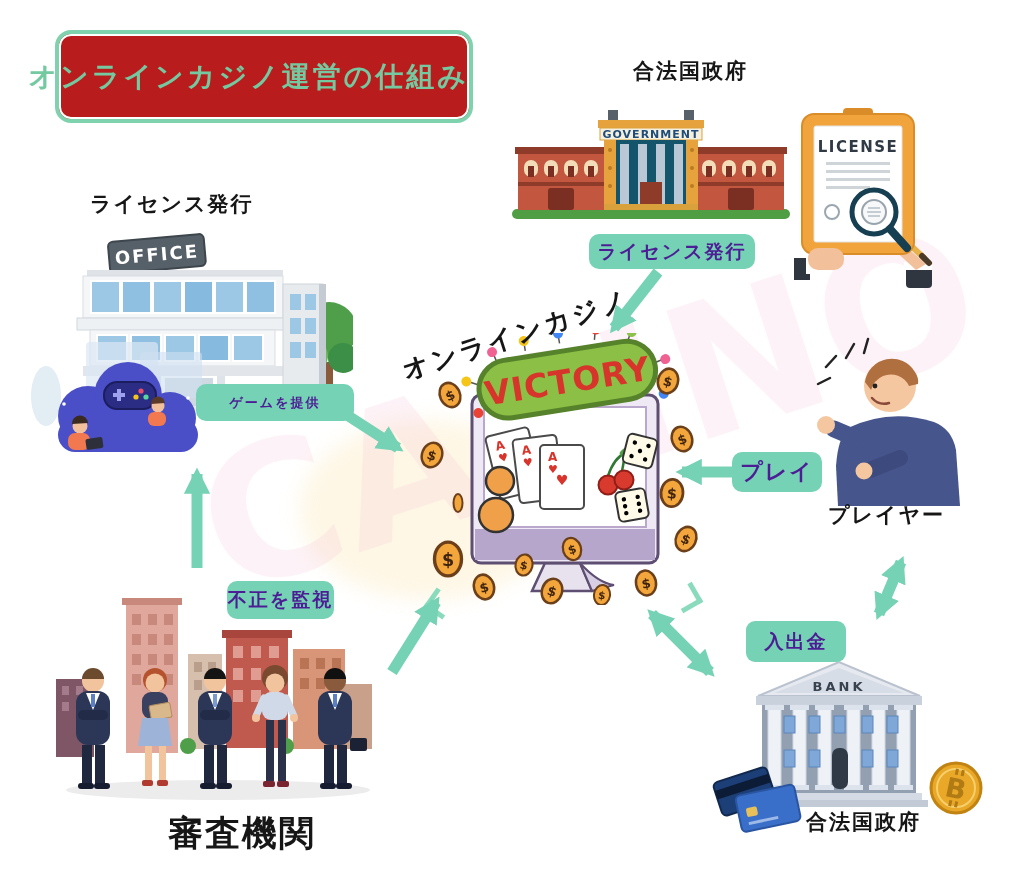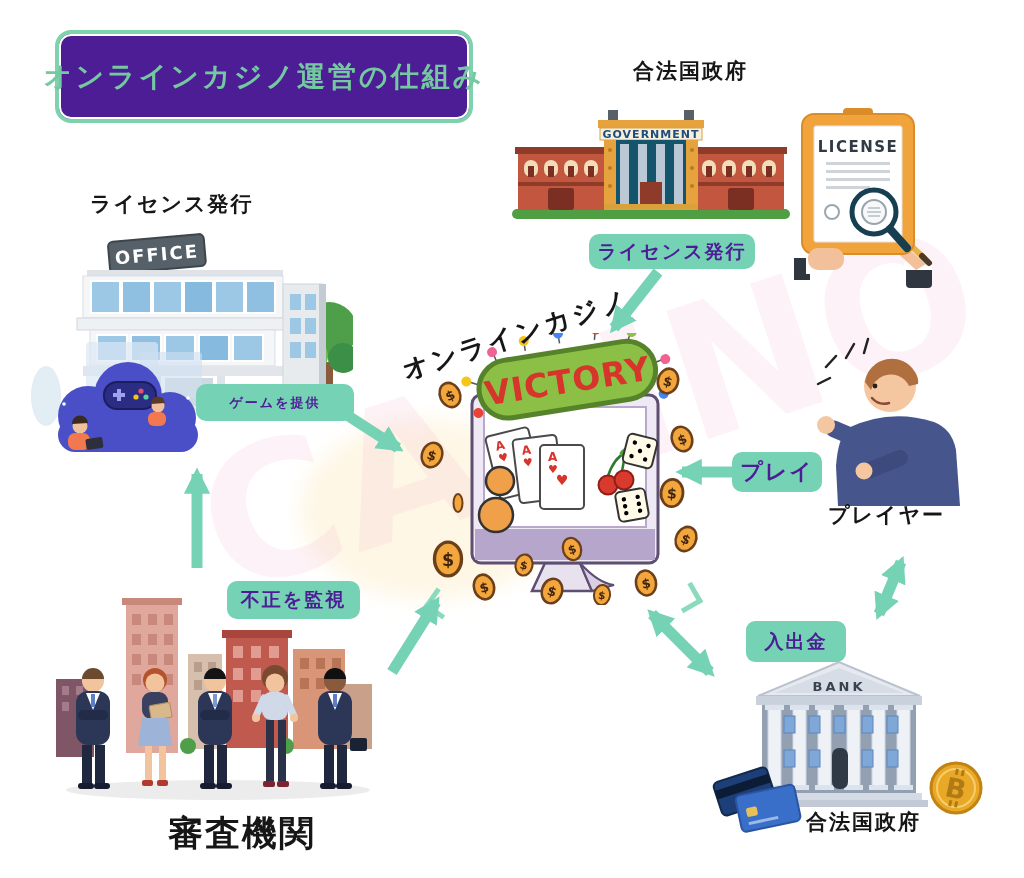--- a/index.html
+++ b/index.html
@@ -7,22 +7,22 @@
          font-family:"DejaVu Sans",sans-serif;}
   
   .watermark{position:absolute;left:280px;top:230px;width:620px;height:360px;
     display:flex;align-items:center;justify-content:center;
     font-size:185px;font-weight:800;letter-spacing:2px;
     color:rgba(244,166,196,0.14);transform:rotate(-18deg);z-index:0;white-space:nowrap;}
   .wm-glow{position:absolute;left:300px;top:420px;width:260px;height:180px;border-radius:50%;
     background:rgba(248,216,130,0.20);filter:blur(10px);z-index:0;}
   
   .title-box{position:absolute;left:55px;top:30px;width:410px;height:85px;z-index:3;
-    background:#4c1d95;border:4px solid #7fd2ae;border-radius:16px;
-    display:flex;align-items:center;justify-content:center;box-shadow:0 0 0 2px #ffffff inset;}
+    background:#b91c1c;border:4px solid #7fd2ae;border-radius:16px;
+    display:flex;align-items:center;justify-content:flex-end;box-shadow:0 0 0 2px #ffffff inset;}
   .title-box span{color:#74c9a0;font-size:28px;font-weight:800;letter-spacing:3px;white-space:nowrap;}
   
   .nlabel{position:absolute;font-weight:800;font-size:21px;color:#161616;letter-spacing:2px;
     white-space:nowrap;z-index:3;}
   
   .pill{position:absolute;background:#76d2b4;color:#4c1d95;font-weight:700;
     display:flex;align-items:center;justify-content:center;border-radius:10px;
     letter-spacing:2px;z-index:4;white-space:nowrap;}
   
   .illus{position:absolute;z-index:1;}
@@ -64,21 +64,21 @@
   <div class="nlabel" style="left:633px;top:57px;">合法国政府</div>
   <div class="nlabel" style="left:90px;top:190px;">ライセンス発行</div>
   <div class="rotlabel">オンラインカジノ</div>
   <div class="nlabel" style="left:828px;top:501px;">プレイヤー</div>
   <div class="nlabel" style="left:168px;top:810px;font-size:35px;">審査機関</div>
   <div class="nlabel" style="left:806px;top:808px;">合法国政府</div>
 
   <div class="pill" style="left:589px;top:234px;width:166px;height:35px;font-size:19px;">ライセンス発行</div>
   <div class="pill" style="left:196px;top:384px;width:158px;height:37px;font-size:13px;">ゲームを提供</div>
   <div class="pill" style="left:732px;top:452px;width:90px;height:40px;font-size:22px;">プレイ</div>
-  <div class="pill" style="left:227px;top:581px;width:133px;height:38px;font-size:19px;">不正を監視</div>
+  <div class="pill" style="left:227px;top:581px;width:107px;height:38px;font-size:19px;">不正を監視</div>
   <div class="pill" style="left:746px;top:621px;width:100px;height:41px;font-size:19px;border-radius:9px;">入出金</div>
 
   <svg class="illus" style="left:512px;top:96px;" width="278" height="132" viewBox="0 0 278 132">
     <rect x="0" y="113" width="278" height="10" rx="5" fill="#4f9e44"></rect>
     <g>
       <rect x="3" y="51" width="94" height="7" fill="#8f3b2a"></rect>
       <rect x="6" y="58" width="88" height="56" fill="#c2563e"></rect>
       <rect x="12" y="64" width="14" height="17" rx="7" fill="#f3dcb8"></rect>
         <rect x="16" y="70" width="6" height="11" fill="#7a2f22"></rect>
       <rect x="32" y="64" width="14" height="17" rx="7" fill="#f3dcb8"></rect>

